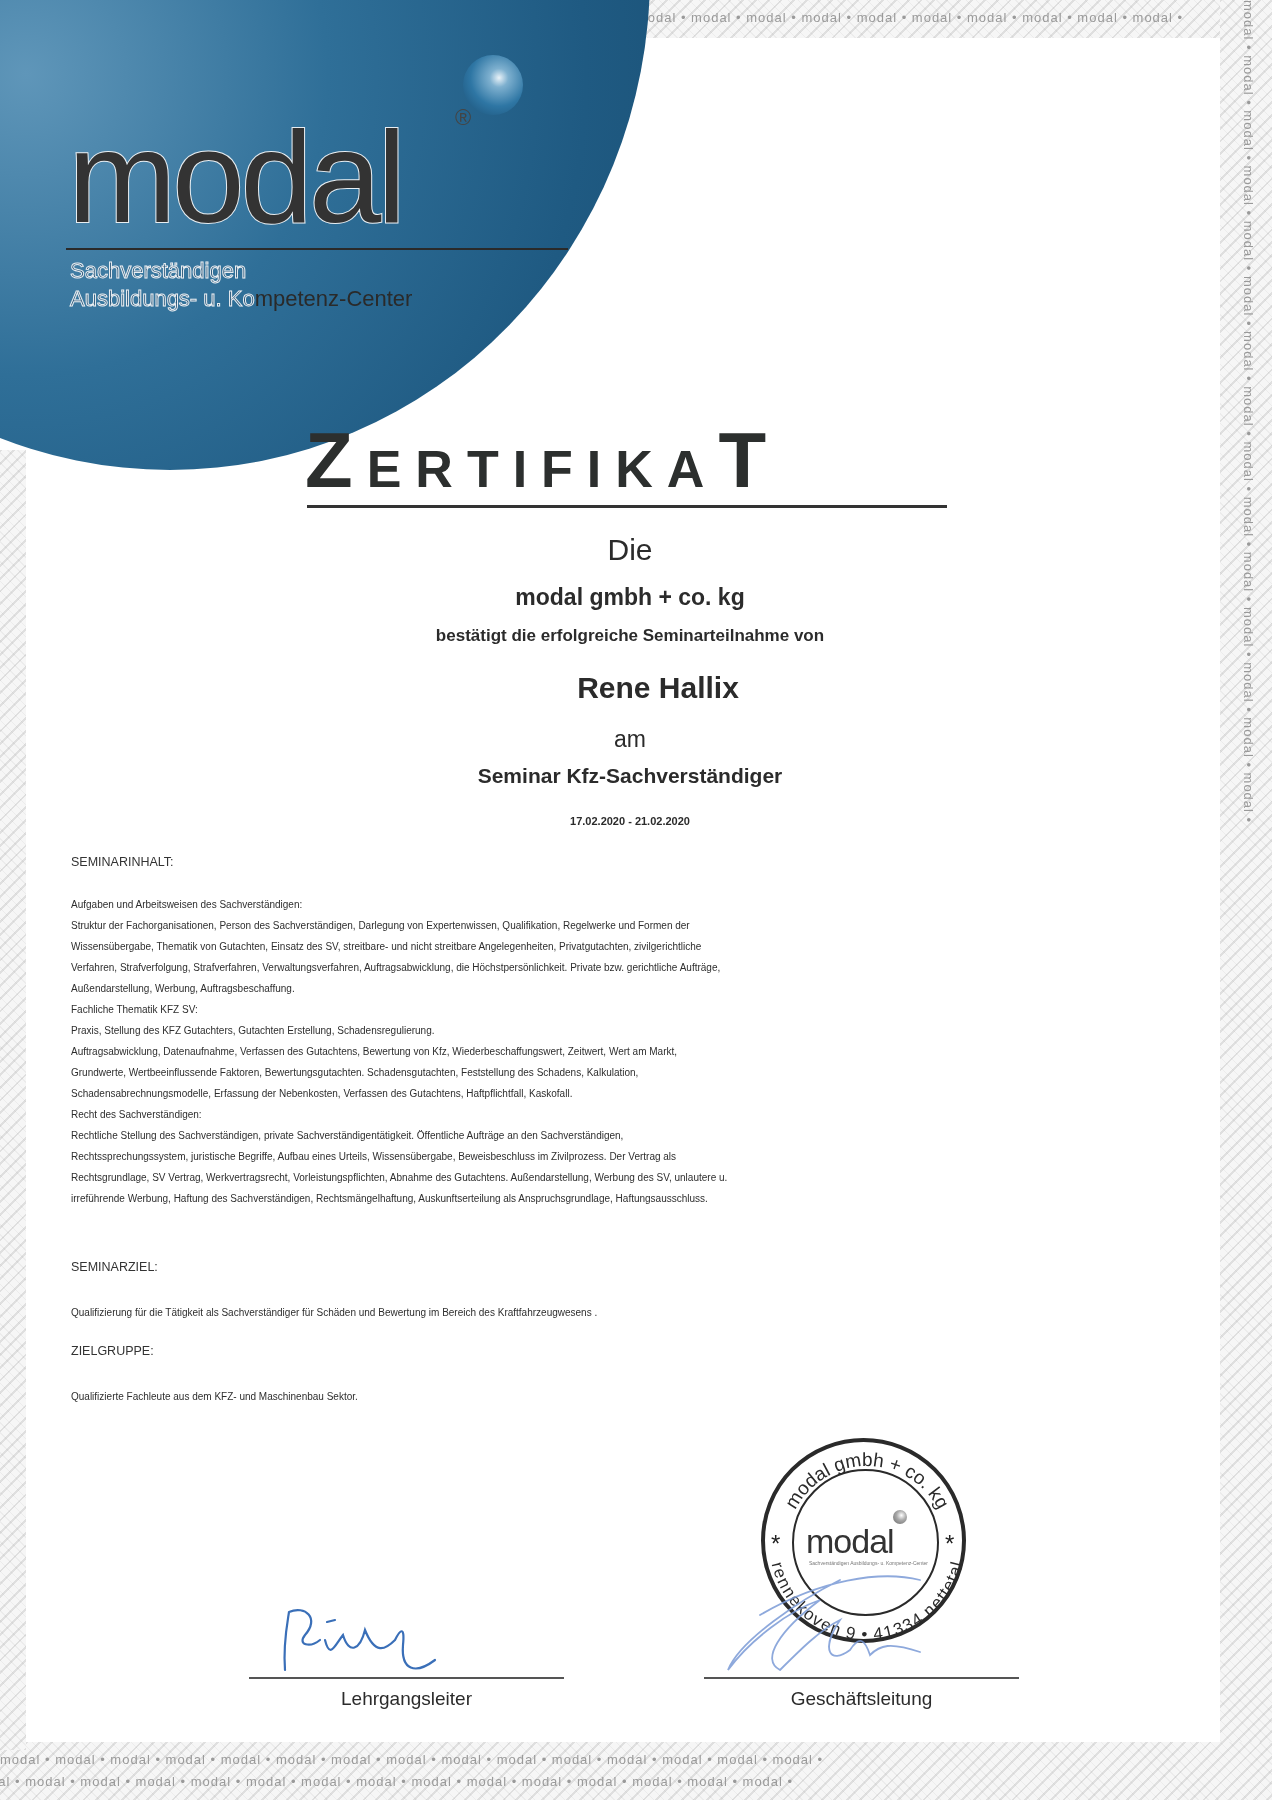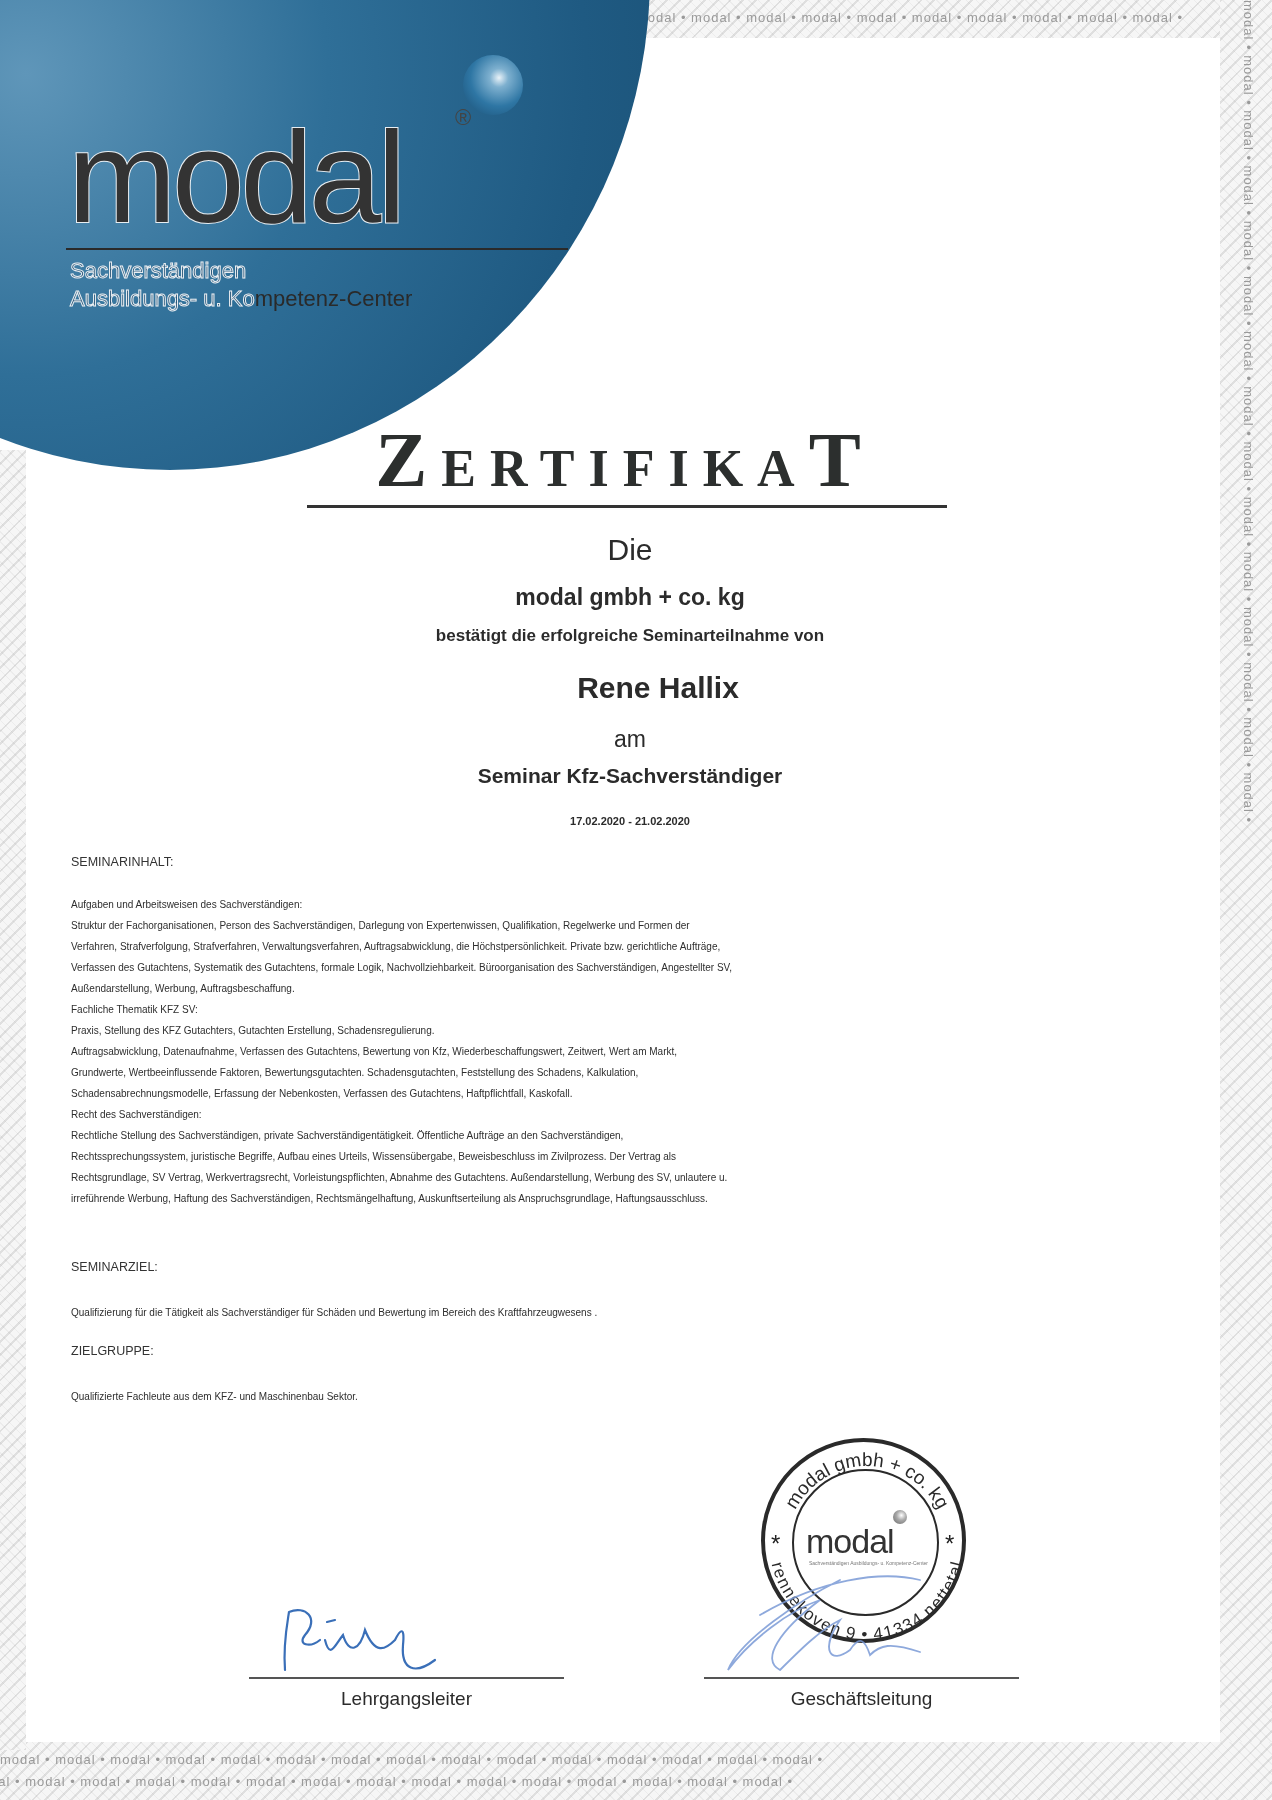--- a/index.html
+++ b/index.html
@@ -30,22 +30,22 @@
     font-size:130px; line-height:130px; color:#333; letter-spacing:-4px;
     -webkit-text-stroke:2px #e8eef2; paint-order:stroke fill; }
   .logo-reg { position:absolute; left:455px; top:105px; font-size:22px; color:#444; }
   .logo-rule { position:absolute; left:66px; top:248px; width:502px; height:2px; background:#2a2a2a; }
   .logo-tag { position:absolute; left:70px; font-size:22px; line-height:26px; color:#2a2a2a; }
   .logo-tag.outline { color:#2a5678; -webkit-text-stroke:1px #e9eef2; }
   .tag1 { top:258px; }
   .tag2 { top:286px; }
 
   
-  .title { position:absolute; left:305px; top:415px; width:640px; text-align:center;
-    font-family:Liberation Serif, serif; font-weight:bold; font-size:52px; color:#2c2f2e; letter-spacing:14px; }
+  .title { position:absolute; left:305px; top:415px; width:640px; 
+    font-family:Liberation Sans, sans-serif; font-weight:bold; font-size:52px; color:#2c2f2e; letter-spacing:14px; }
   .title .big { font-size:78px; }
   .title-rule { position:absolute; left:307px; top:505px; width:640px; height:3px; background:#333; }
 
   .center { position:absolute; left:0; width:1260px; text-align:center; color:#2b2b2b; }
   .die { top:533px; font-size:30px; }
   .company { top:584px; font-size:23px; font-weight:bold; }
   .confirms { top:626px; font-size:17px; font-weight:bold; }
   .participant { top:671px; font-size:30px; font-weight:bold;margin-left:28px; }
   .am { top:726px; font-size:23px; }
   .seminar { top:764px; font-size:21px; font-weight:bold; }
@@ -114,22 +114,22 @@
 <div class="center confirms">bestätigt die erfolgreiche Seminarteilnahme von</div>
 <div class="center participant">Rene Hallix</div>
 <div class="center am">am</div>
 <div class="center seminar">Seminar Kfz-Sachverständiger</div>
 <div class="center dates">17.02.2020 - 21.02.2020</div>
 
 <div class="sec-label lbl-inhalt">SEMINARINHALT:</div>
 <div class="body-block content">
   <p>Aufgaben und Arbeitsweisen des Sachverständigen:</p>
   <p>Struktur der Fachorganisationen, Person des Sachverständigen, Darlegung von Expertenwissen, Qualifikation, Regelwerke und Formen der</p>
+  <p>Wissensübergabe, Thematik von Gutachten, Einsatz des SV, streitbare- und nicht streitbare Angelegenheiten, Privatgutachten, zivilgerichtliche</p>
   <p>Verfahren, Strafverfolgung, Strafverfahren, Verwaltungsverfahren, Auftragsabwicklung, die Höchstpersönlichkeit. Private bzw. gerichtliche Aufträge,</p>
-  <p>Verfassen des Gutachtens, Systematik des Gutachtens, formale Logik, Nachvollziehbarkeit. Büroorganisation des Sachverständigen, Angestellter SV,</p>
   <p>Außendarstellung, Werbung, Auftragsbeschaffung.</p>
   <p>Fachliche Thematik KFZ SV:</p>
   <p>Praxis, Stellung des KFZ Gutachters, Gutachten Erstellung, Schadensregulierung.</p>
   <p>Auftragsabwicklung, Datenaufnahme, Verfassen des Gutachtens, Bewertung von Kfz, Wiederbeschaffungswert, Zeitwert, Wert am Markt,</p>
   <p>Grundwerte, Wertbeeinflussende Faktoren, Bewertungsgutachten. Schadensgutachten, Feststellung des Schadens, Kalkulation,</p>
   <p>Schadensabrechnungsmodelle, Erfassung der Nebenkosten, Verfassen des Gutachtens, Haftpflichtfall, Kaskofall.</p>
   <p>Recht des Sachverständigen:</p>
   <p>Rechtliche Stellung des Sachverständigen, private Sachverständigentätigkeit. Öffentliche Aufträge an den Sachverständigen,</p>
   <p>Rechtssprechungssystem, juristische Begriffe, Aufbau eines Urteils, Wissensübergabe, Beweisbeschluss im Zivilprozess. Der Vertrag als</p>
   <p>Rechtsgrundlage, SV Vertrag, Werkvertragsrecht, Vorleistungspflichten, Abnahme des Gutachtens. Außendarstellung, Werbung des SV, unlautere u.</p>

